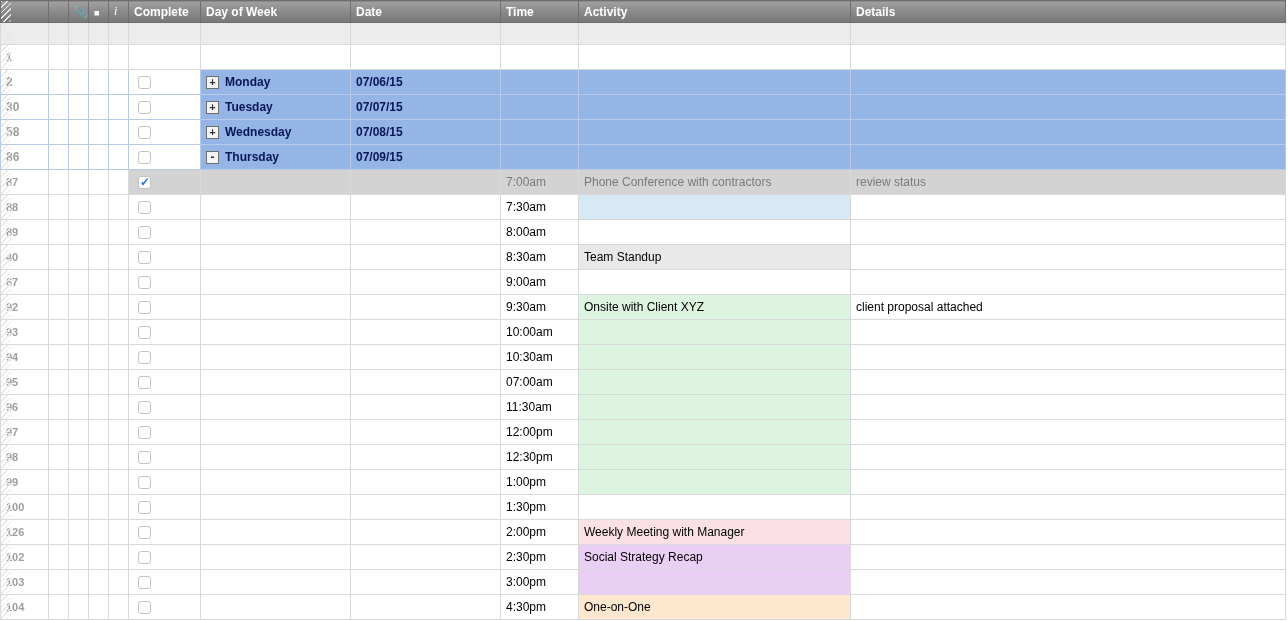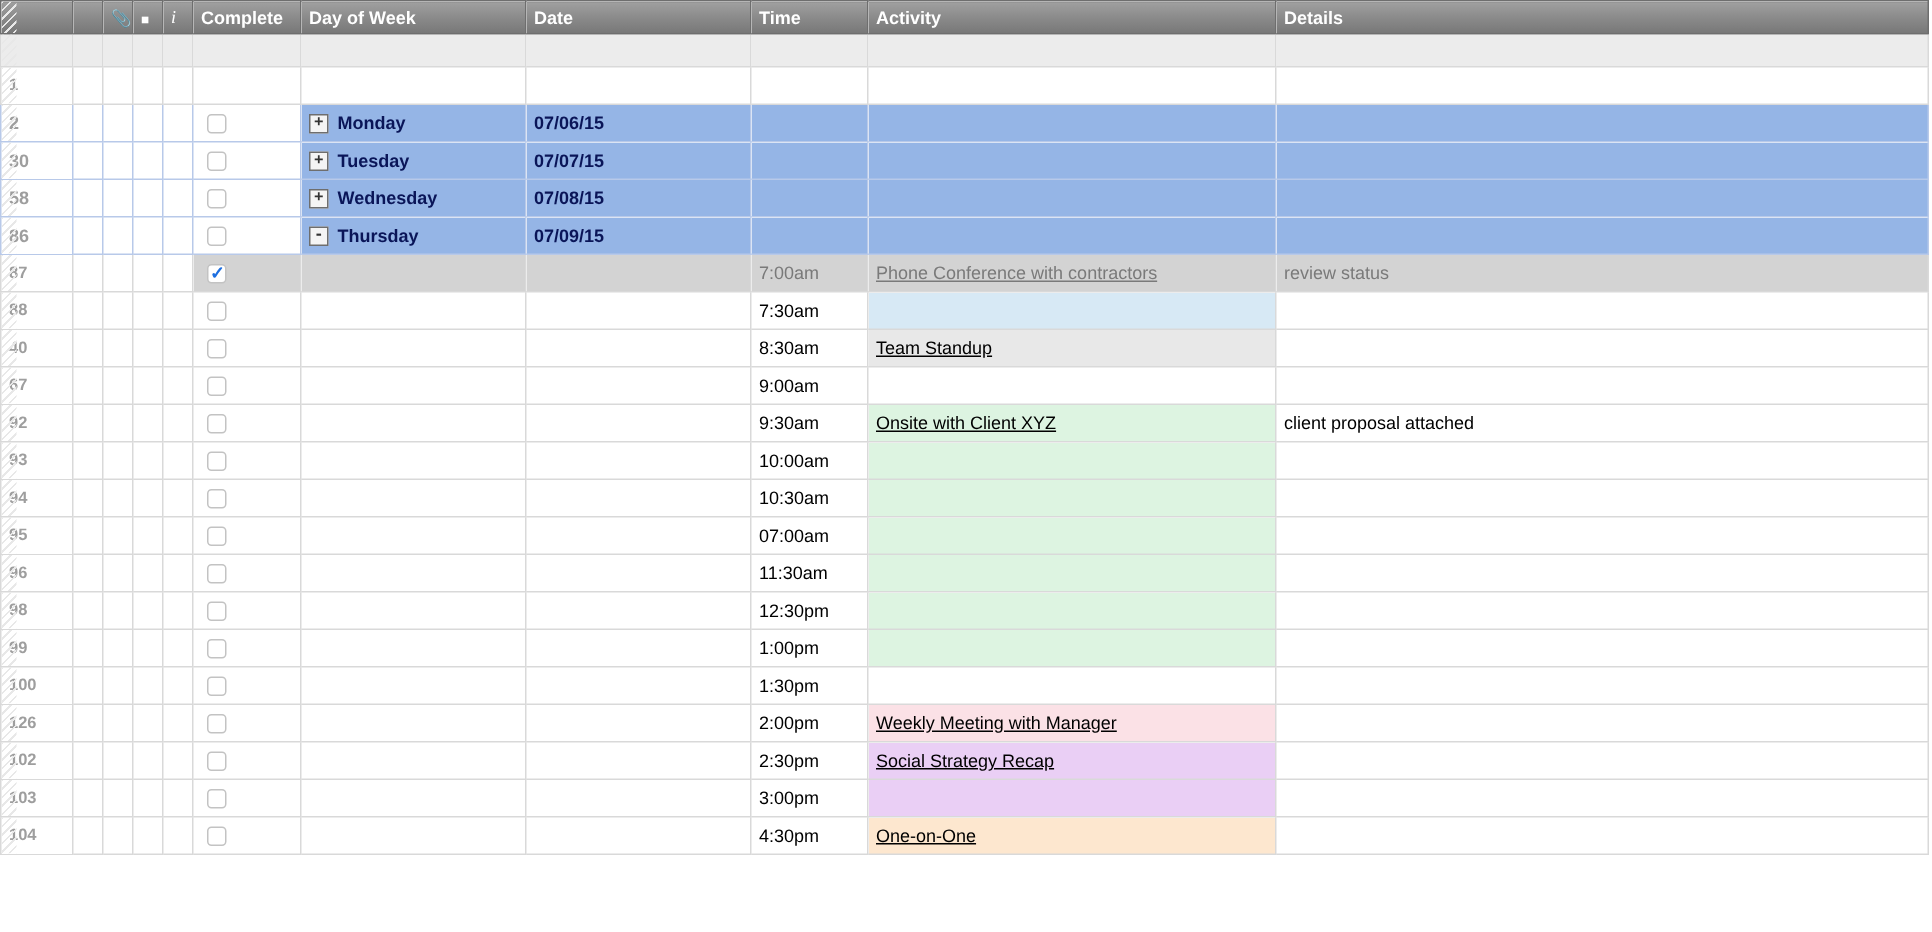--- a/index.html
+++ b/index.html
@@ -90,21 +90,21 @@
     background:#f4f4f4;
     color:#333;
     font-size:10px;
     line-height:10px;
     text-align:center;
     vertical-align:middle;
     margin-right:6px;
     font-family: monospace;
   }
   .time-cell { text-align:left; color:#000; font-size:12px; }
-  .activity-cell { font-size:12px;text-decoration:underline; }
+  .activity-cell { font-size:12px; }
   .selected-row td { background:#d3d3d3; color:#7a7a7a;margin-top:20px; }
   .selected-row td.rownum { background:#fff; color:#9e9e9e; }
   .attach-icon::before { content:"\1F4CE"; color:#fff; font-size:11px;}
   .comment-icon::before { content:"\25A0"; color:#fff; font-size:9px;}
   .info-icon { font-style: italic; font-family: Georgia, serif; color:#fff;}
   .dayname { display:inline-block; vertical-align:middle;}
 </style>
 </head>
 <body>
 
@@ -236,20 +236,33 @@
         <td class="iconcol" style="background: rgb(255, 255, 255);"></td>
         <td class="iconcol" style="background: rgb(255, 255, 255);"></td>
         <td class="col-complete check-cell" style="background: rgb(255, 255, 255);"><input type="checkbox" class="chk" style=""></td>
         <td class="col-day"></td>
         <td class="col-date"></td>
         <td class="col-time time-cell">7:30am</td>
         <td class="col-activity activity-cell" style="background: rgb(215, 233, 245);"></td>
         <td class="col-details"></td>
       </tr>
       <tr>
+        <td class="rownum">89</td>
+        <td class="iconcol" style="background: rgb(255, 255, 255);"></td>
+        <td class="iconcol" style="background: rgb(255, 255, 255);"></td>
+        <td class="iconcol" style="background: rgb(255, 255, 255);"></td>
+        <td class="iconcol" style="background: rgb(255, 255, 255);"></td>
+        <td class="col-complete check-cell" style="background: rgb(255, 255, 255);"><input type="checkbox" class="chk" style=""></td>
+        <td class="col-day"></td>
+        <td class="col-date"></td>
+        <td class="col-time time-cell">8:00am</td>
+        <td class="col-activity activity-cell"></td>
+        <td class="col-details"></td>
+      </tr>
+      <tr>
         <td class="rownum">40</td>
         <td class="iconcol" style="background: rgb(255, 255, 255);"></td>
         <td class="iconcol" style="background: rgb(255, 255, 255);"></td>
         <td class="iconcol" style="background: rgb(255, 255, 255);"></td>
         <td class="iconcol" style="background: rgb(255, 255, 255);"></td>
         <td class="col-complete check-cell" style="background: rgb(255, 255, 255);"><input type="checkbox" class="chk" style=""></td>
         <td class="col-day"></td>
         <td class="col-date"></td>
         <td class="col-time time-cell">8:30am</td>
         <td class="col-activity activity-cell" style="background: rgb(232, 232, 232);">Team Standup</td>
@@ -323,20 +336,33 @@
       <tr>
         <td class="rownum">96</td>
         <td class="iconcol" style="background: rgb(255, 255, 255);"></td>
         <td class="iconcol" style="background: rgb(255, 255, 255);"></td>
         <td class="iconcol" style="background: rgb(255, 255, 255);"></td>
         <td class="iconcol" style="background: rgb(255, 255, 255);"></td>
         <td class="col-complete check-cell" style="background: rgb(255, 255, 255);"><input type="checkbox" class="chk" style=""></td>
         <td class="col-day"></td>
         <td class="col-date"></td>
         <td class="col-time time-cell">11:30am</td>
+        <td class="col-activity activity-cell" style="background: rgb(221, 244, 225);"></td>
+        <td class="col-details"></td>
+      </tr>
+      <tr>
+        <td class="rownum">97</td>
+        <td class="iconcol" style="background: rgb(255, 255, 255);"></td>
+        <td class="iconcol" style="background: rgb(255, 255, 255);"></td>
+        <td class="iconcol" style="background: rgb(255, 255, 255);"></td>
+        <td class="iconcol" style="background: rgb(255, 255, 255);"></td>
+        <td class="col-complete check-cell" style="background: rgb(255, 255, 255);"><input type="checkbox" class="chk" style=""></td>
+        <td class="col-day"></td>
+        <td class="col-date"></td>
+        <td class="col-time time-cell">12:00pm</td>
         <td class="col-activity activity-cell" style="background: rgb(221, 244, 225);"></td>
         <td class="col-details"></td>
       </tr>
       <tr>
         <td class="rownum">98</td>
         <td class="iconcol" style="background: rgb(255, 255, 255);"></td>
         <td class="iconcol" style="background: rgb(255, 255, 255);"></td>
         <td class="iconcol" style="background: rgb(255, 255, 255);"></td>
         <td class="iconcol" style="background: rgb(255, 255, 255);"></td>
         <td class="col-complete check-cell" style="background: rgb(255, 255, 255);"><input type="checkbox" class="chk" style=""></td>

